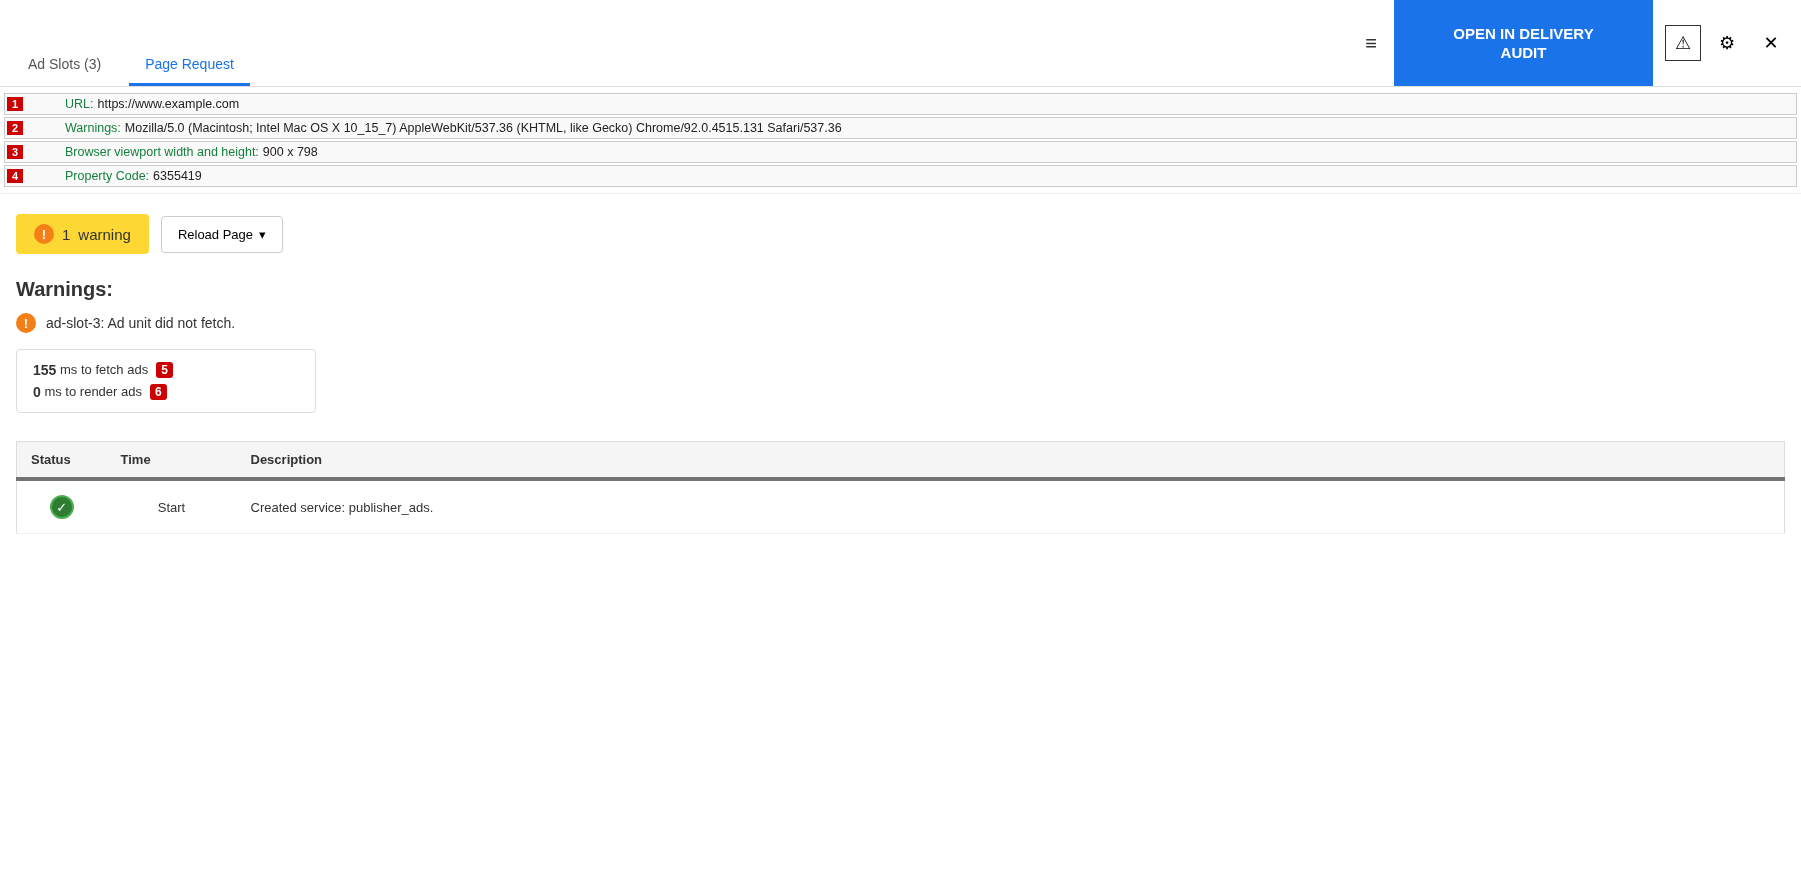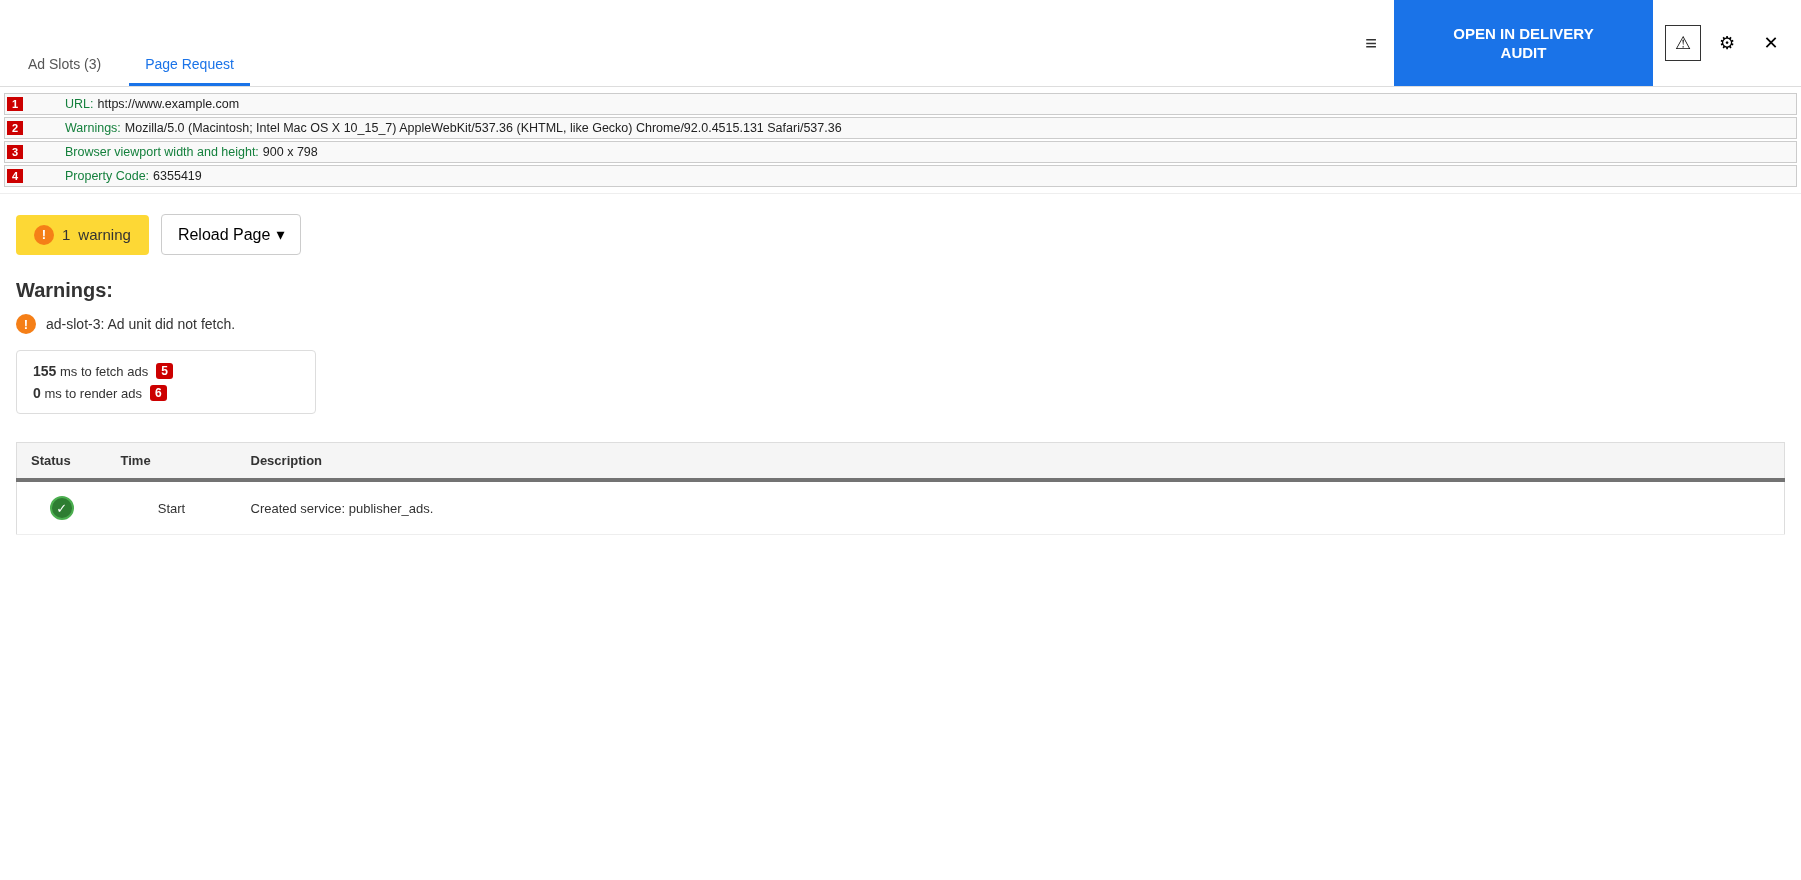--- a/index.html
+++ b/index.html
@@ -161,21 +161,21 @@
       justify-content: center;
       font-weight: bold;
       font-size: 13px;
     }
     .reload-btn {
       background: #fff;
       border: 1px solid #ccc;
       padding: 10px 16px;
       border-radius: 4px;
       cursor: pointer;
-      font-size: 16px;
+      font-size: 13px;
       font-weight: 500;
       display: flex;
       align-items: center;
       gap: 6px;
     }
 
     
     .warnings-title {
       font-weight: bold;
       font-size: 20px;
@@ -206,21 +206,21 @@
     .stats-box {
       border: 1px solid #ddd;
       border-radius: 4px;
       padding: 12px 16px;
       display: inline-block;
       margin-bottom: 28px;
       min-width: 300px;
     }
     .stat-row {
       display: flex;
-      align-items: flex-end;
+      align-items: flex-start;
       margin-bottom: 6px;
       font-size: 13px;
     }
     .stat-row:last-child { margin-bottom: 0; }
     .stat-num {
       font-weight: bold;
       font-size: 14px;
     }
     .stat-badge {
       background: #c00;

